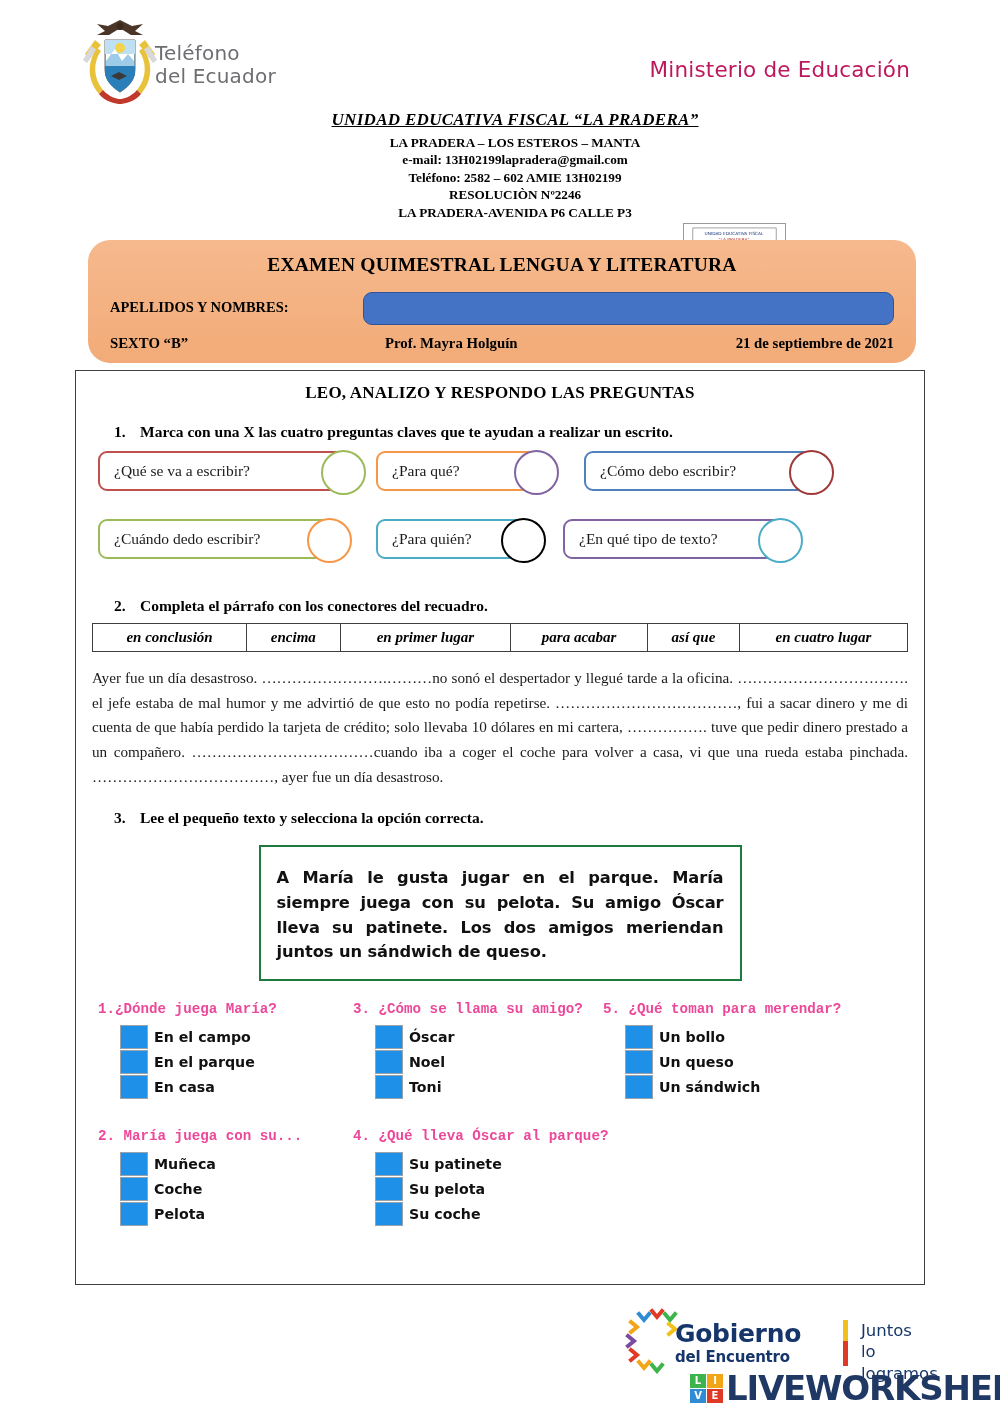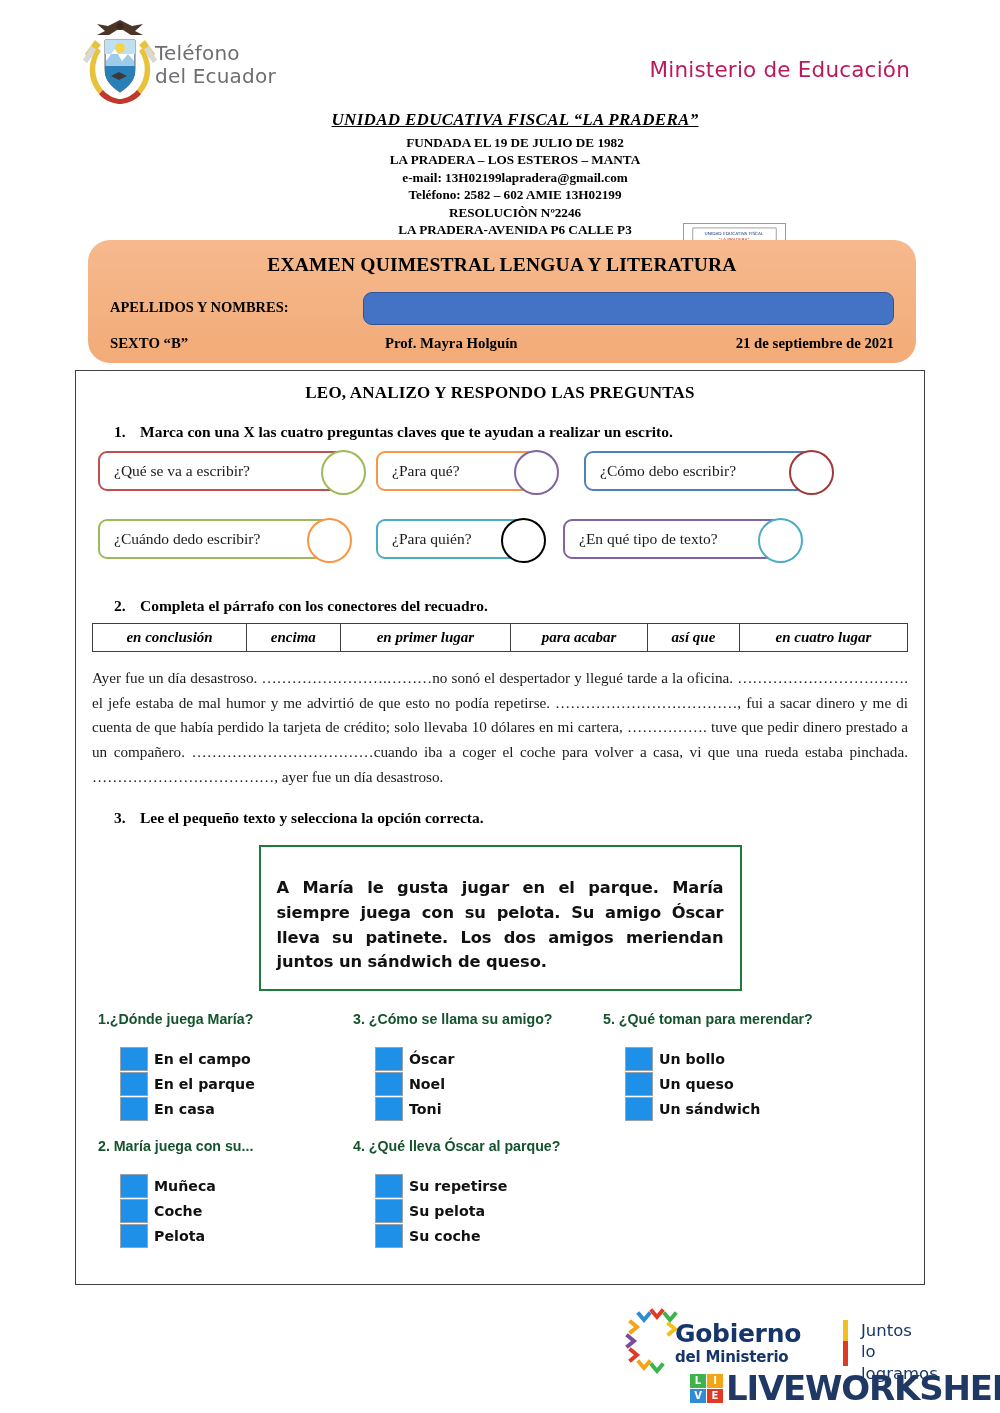--- a/index.html
+++ b/index.html
@@ -113,36 +113,36 @@
   }
   .paragraph {
     margin-top:6px; font-size:15.2px; line-height:1.62;
     text-align:justify; color:#1a1a1a;
   }
 
   
   .passage-box {
     margin:18px auto 0 auto; width:483px;
     border:2.2px solid #1f7a3d; background:#fff;
-    padding:29px 16px 14px 16px;
+    padding:19px 16px 14px 16px;
   }
   .passage-text {
     font-family:"DejaVu Sans", sans-serif;
     font-size:16.3px; font-weight:bold; line-height:1.52;
     color:#111; text-align:justify; letter-spacing:-.1px;
   }
 
   
   .mc-wrap { position:relative; margin:20px 0 0 22px; }
   .mc-block { position:absolute; }
   .mc-q {
-    font-family:Liberation Sans, sans-serif;
-    font-weight:bold; font-size:14.2px; color:#14532d; white-space:nowrap;
-  }
-  .mc-opts { margin-top:19px; margin-left:22px; }
+    font-family:Liberation Mono, monospace;
+    font-weight:bold; font-size:14.2px; color:#ec4899; white-space:nowrap;
+  }
+  .mc-opts { margin-top:7px; margin-left:22px; }
   .mc-opt {
     display:flex; align-items:center; height:25px;
   }
   .mc-box {
     width:28px; height:24px; flex:0 0 28px;
     background:#1e90e8; border:1.6px solid #9aa3ab;
   }
   .mc-label {
     font-family:"DejaVu Sans", sans-serif;
     font-weight:bold; font-size:14.2px; color:#111;
@@ -212,21 +212,20 @@
   <div class="rep-text">
     <div>Teléfono</div>
     <div>del Ecuador</div>
   </div>
   <div class="ministerio">Ministerio de Educación</div>
 </div>
 
 <div class="school-block">
   <div class="school-title">UNIDAD EDUCATIVA FISCAL “LA PRADERA”</div>
   <div class="school-lines">
-    <div>FUNDADA EL 19 DE JULIO DE 1982</div>
     <div>LA PRADERA – LOS ESTEROS – MANTA</div>
     <div>e-mail: 13H02199lapradera@gmail.com</div>
     <div>Teléfono: 2582 – 602 AMIE 13H02199</div>
     <div>RESOLUCIÒN Nº2246</div>
     <div>LA PRADERA-AVENIDA P6 CALLE P3</div>
   </div>
   <div class="school-crest">
     <svg viewBox="0 0 103 106" width="101" height="104">
       <rect x="0" y="0" width="103" height="106" fill="#ffffff"></rect>
       <rect x="9" y="4" width="85" height="16" fill="#ffffff" stroke="#7a7a7a" stroke-width="0.7"></rect>
@@ -411,21 +410,21 @@
           <span class="mc-label">Pelota</span>
         </div>
       </div>
     </div>
 
     <div class="mc-block" id="mcb4" style="left: 255px; top: 127px;">
       <div class="mc-q">4. ¿Qué lleva Óscar al parque?</div>
       <div class="mc-opts">
         <div class="mc-opt">
           <span class="mc-box" style="background: rgb(30, 144, 232);"></span>
-          <span class="mc-label">Su repetirse</span>
+          <span class="mc-label">Su patinete</span>
         </div>
         <div class="mc-opt">
           <span class="mc-box" style="background: rgb(30, 144, 232);"></span>
           <span class="mc-label">Su pelota</span>
         </div>
         <div class="mc-opt">
           <span class="mc-box" style="background: rgb(30, 144, 232);"></span>
           <span class="mc-label">Su coche</span>
         </div>
       </div>
@@ -444,21 +443,21 @@
         <polyline points="6,14 12,19 6,24" stroke="#f2a516"></polyline>
         <polyline points="3,28 9,33 3,38" stroke="#7a4ba0"></polyline>
         <polyline points="6,42 12,47 6,52" stroke="#e03a27"></polyline>
         <polyline points="14,54 19,60 24,54" stroke="#f2a516"></polyline>
         <polyline points="27,57 32,63 37,57" stroke="#3cb44b"></polyline>
         <polyline points="44,16 50,21 44,26" stroke="#f2c01e"></polyline>
       </g>
     </svg>
     <div class="gob-text">
       <div class="gob-main">Gobierno</div>
-      <div class="gob-sub">del Ministerio</div>
+      <div class="gob-sub">del Encuentro</div>
     </div>
     <div class="gob-divider"></div>
     <div class="gob-right">
       <div>Juntos</div>
       <div>lo logramos</div>
     </div>
   </div>
 
   <div class="lw-logo">
     <div class="lw-cubes">

